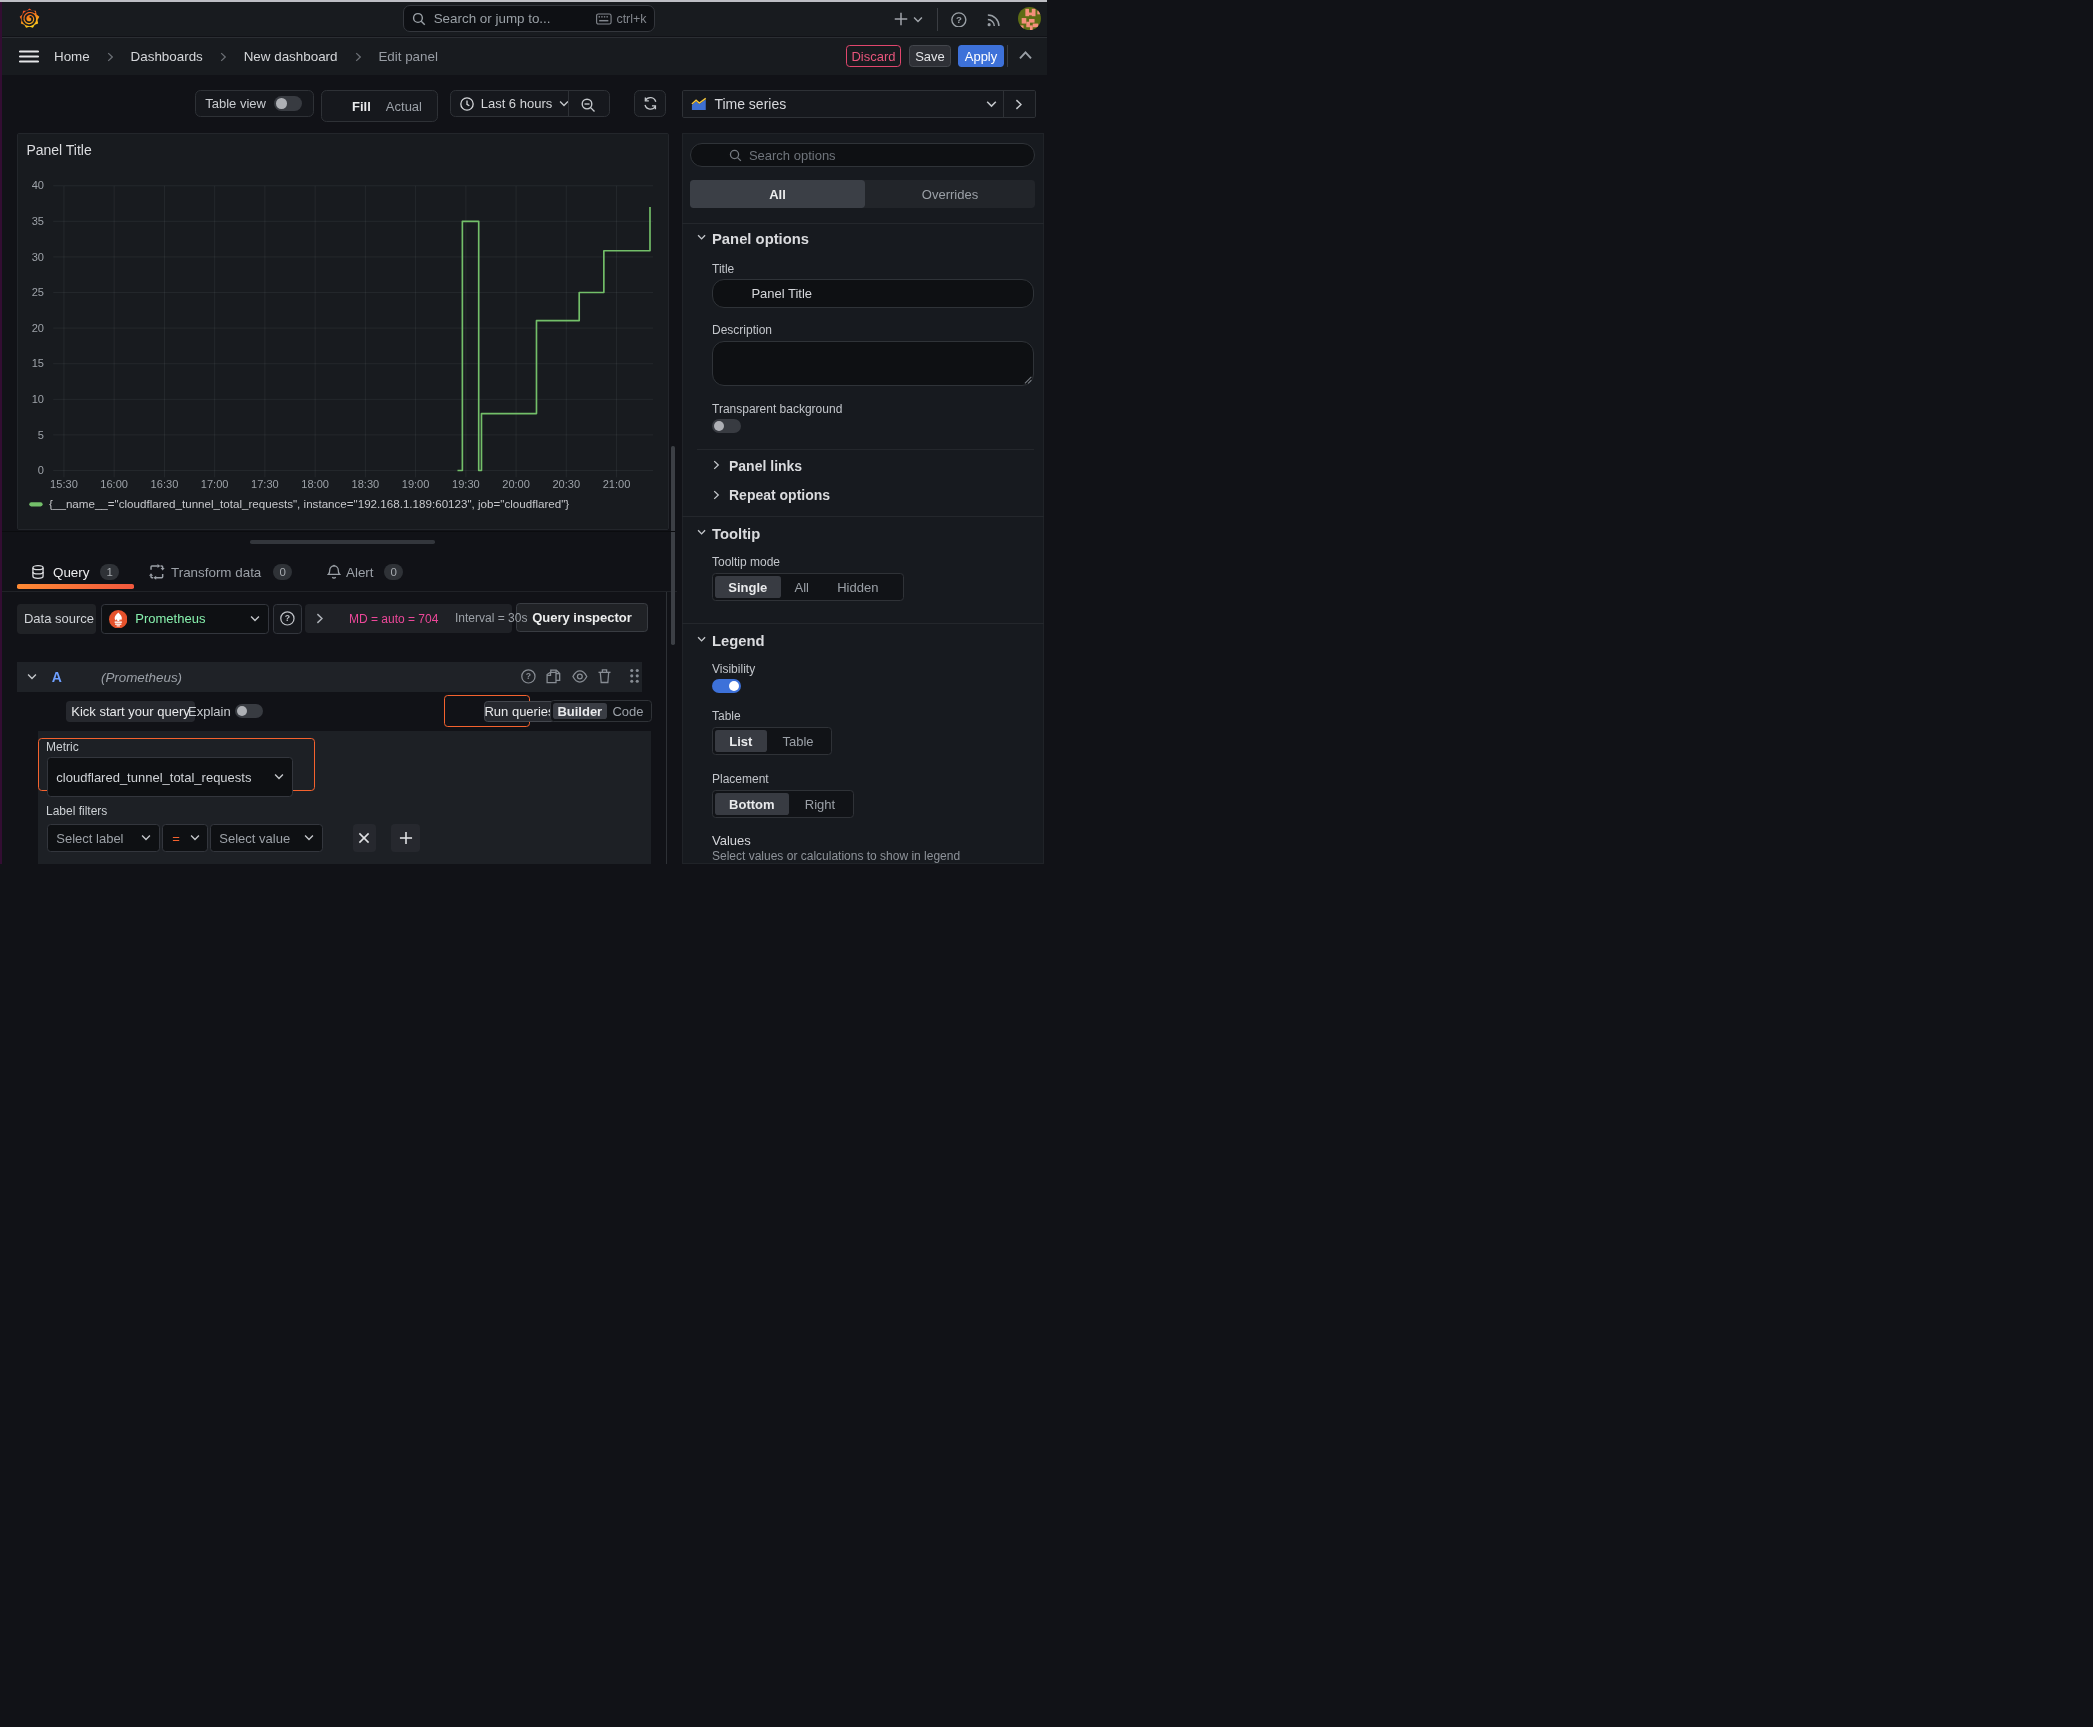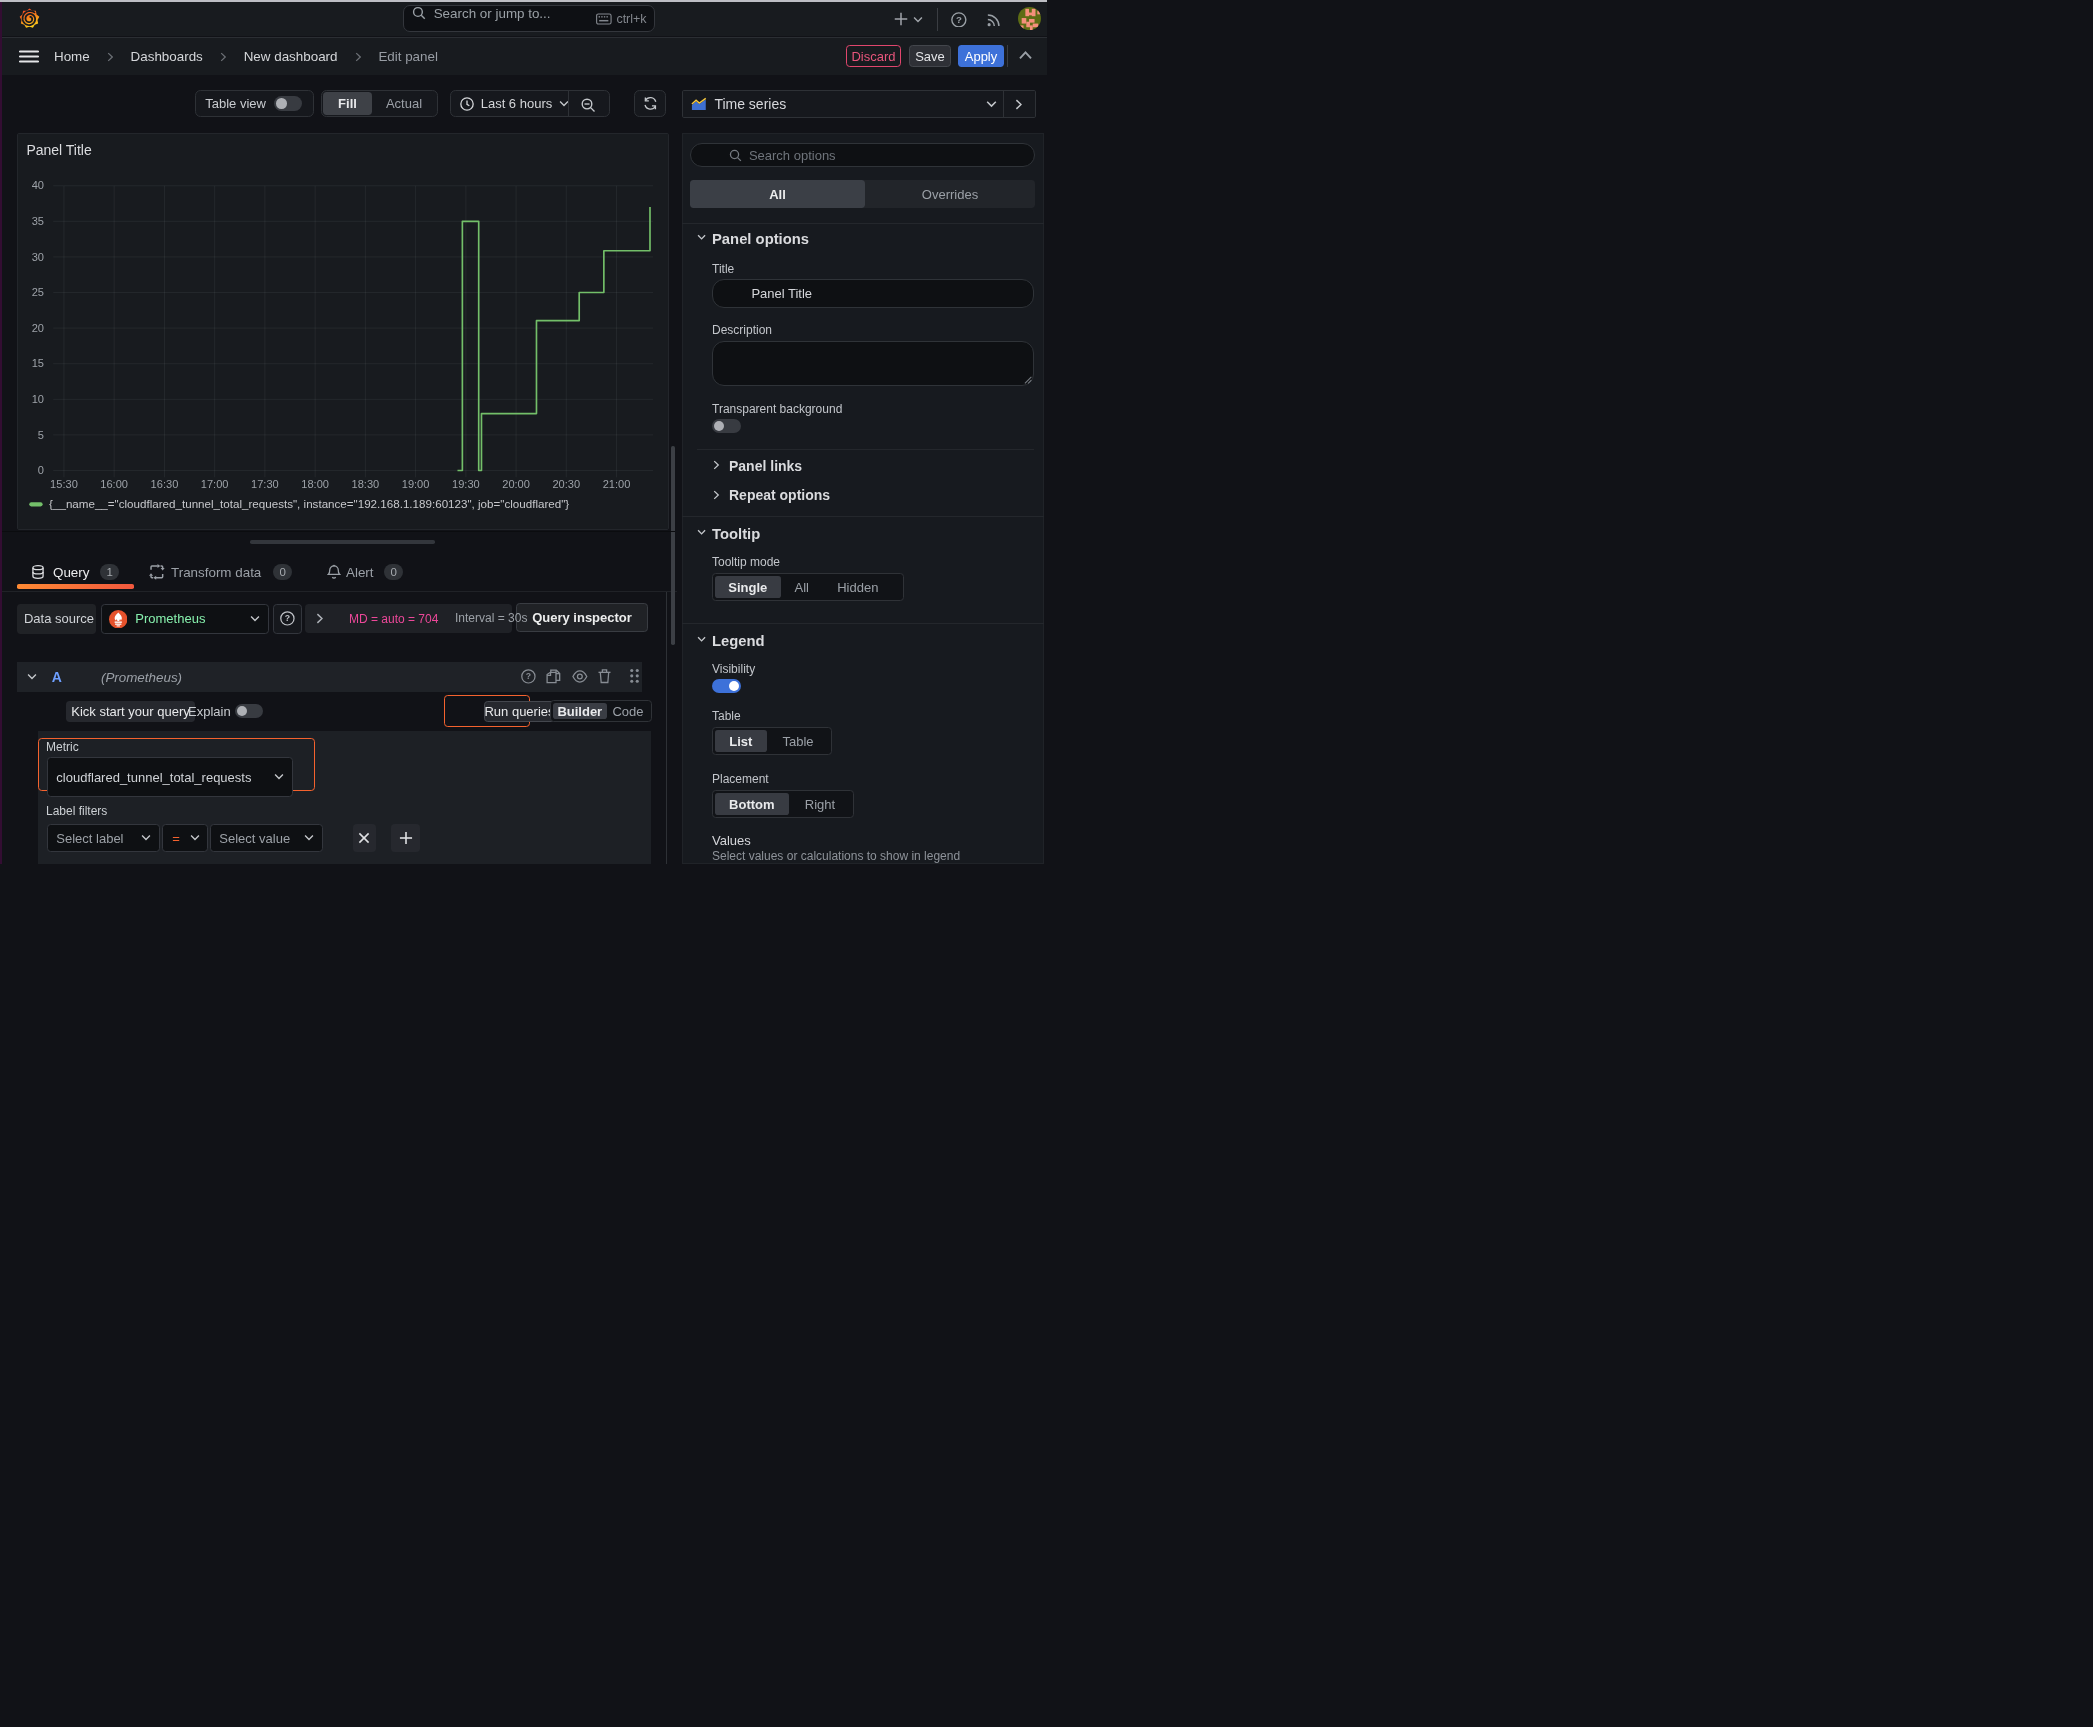--- a/index.html
+++ b/index.html
@@ -3,21 +3,21 @@
 <meta charset="utf-8">
 <style>
 * { margin:0; padding:0; box-sizing:border-box; }
 html,body { width:1047px; height:864px; background:#111217; overflow:hidden; }
 body { font-family:"Liberation Sans", sans-serif; color:#d8d9dd; position:relative; }
 .abs { position:absolute; }
 .topstrip { left:0; top:0; width:1047px; height:1.8px; background:#bdbec4; z-index:50; }
 .leftstrip { left:0; top:0; width:1.8px; height:864px; background:#330d32; z-index:49; }
 .bar1 { left:0; top:1.8px; width:1047px; height:34px; background:#181b1f; }
 .bar2 { left:0; top:37px; width:1047px; height:38px; background:#181b1f; border-top:0.9px solid #2b2e33; }
-.searchbox { left:403px; top:5px; width:252px; height:27px; background:#0e1014; border:0.9px solid #33363c; border-radius:7px; display:flex; }
+.searchbox { left:403px; top:5px; width:252px; height:27px; background:#0e1014; border:0.9px solid #33363c; border-radius:7px; display:flex; align-items:center; }
 .searchbox .ph { color:#9aa0a6; font-size:13.4px; margin-left:7.4px; }
 .ctrlk { position:absolute; right:7.4px; top:0; height:25px; display:flex; align-items:center; color:#82868d; font-size:12.5px; gap:4.6px;}
 .breadcrumb { position:absolute; left:54px; top:0; height:37px; display:flex; align-items:center; font-size:13.4px;gap:8px; }
 .breadcrumb .dim { color:#989da4; }
 .btn { display:flex; align-items:center; justify-content:center; border-radius:3.7px; font-size:13px; }
 .btn-discard { left:846px; top:45px; width:55px; height:22px; border:0.9px solid #e0466d; color:#e8557c; background:transparent; }
 .btn-save { left:909px; top:45px; width:42px; height:22px; background:#2e3036; color:#e3e4e7; border:0.9px solid #43464c; }
 .btn-apply { left:958px; top:45px; width:46px; height:22px; background:#3d71d9; color:#fff; }
 .vdiv { width:0.9px; background:#3a3d42; }
 
@@ -171,21 +171,21 @@
 <svg class="abs" style="left:1019px;top:51px" width="13" height="8.3" viewBox="0 0 14 9">
     <path d="M1 8 L7 1.5 L13 8" fill="none" stroke="#9aa0a6" stroke-width="2"></path>
   </svg>
 
 <div class="tbox" style="left:195px;width:119px;">
   <span style="margin-left:9.2px;font-size:13px;color:#c9ccd0">Table view</span>
   <span style="margin-left:8.3px;width:28px;height:14.3px;border-radius:7.4px;background:#383b41;position:relative;display:inline-block">
       <span style="position:absolute;left:1.8px;top:1.8px;width:10.6px;height:10.6px;border-radius:50%;background:#aeb0b5"></span>
     </span>
 </div>
-<div class="tbox" style="left:321px;width:117px;padding:1px;text-align:right;">
+<div class="tbox" style="left:321px;width:117px;padding:15px;text-align:right;">
   <div class="seg-active" style="width:49px;height:100%;font-size:13px;font-weight:bold;">Fill</div>
   <div class="seg-in" style="flex:1;font-size:13px;">Actual</div>
 </div>
 <div class="tbox" style="left:450px;width:160px;">
   <svg style="margin-left:9.2px" width="14" height="14" viewBox="0 0 15 15">
       <circle cx="7.5" cy="7.5" r="6.6" fill="none" stroke="#d4d6d9" stroke-width="1.4"></circle>
       <path d="M7.5 3.8 V7.8 L10 9.4" fill="none" stroke="#d4d6d9" stroke-width="1.4"></path>
     </svg>
   <span style="margin-left:6.5px;font-size:13px;color:#d4d6d9">Last 6 hours</span>
   <svg style="margin-left:6.5px" width="10" height="7.4" viewBox="0 0 11 8">

